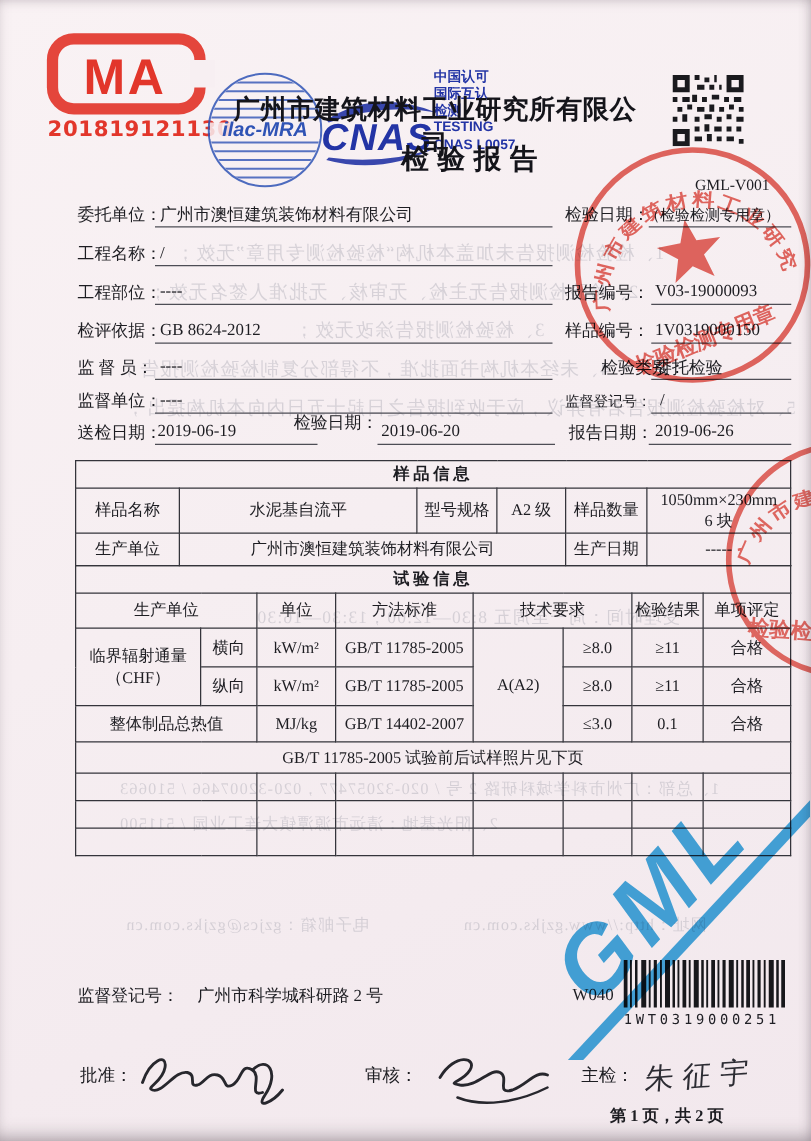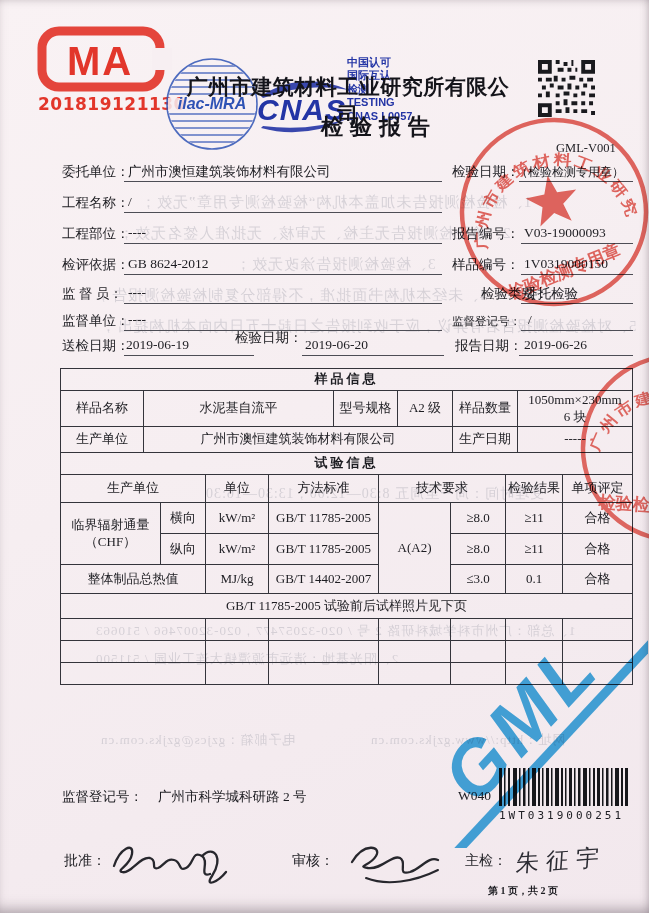--- a/index.html
+++ b/index.html
@@ -22,21 +22,21 @@
   .acc-lines{font-family:"Liberation Sans",sans-serif;font-weight:bold;font-size:11px;
              line-height:1.22;color:#2334a5;text-align:left;}
   .title-co{font-size:21px;font-weight:bold;letter-spacing:.5px;text-align:center;z-index:7;color:#14141a;}
   .title-rep{font-size:22px;font-weight:bold;letter-spacing:7px;z-index:7;color:#14141a;}
   .stamp{mix-blend-mode:multiply;z-index:8;}
   .wm{mix-blend-mode:multiply;z-index:6;}
   .cma-num{font-family:"DejaVu Sans",sans-serif;font-weight:bold;font-size:17px;
            letter-spacing:.5px;color:#e2362b;}
   .bc-num{font-family:"DejaVu Sans Mono",monospace;font-size:11px;letter-spacing:3px;color:#202026;}
   .sig-name{font-size:23px;letter-spacing:7px;color:#2c2c33;transform:rotate(-4deg) skewX(-8deg);display:inline-block;}
-  .pgnum{font-size:10px;font-weight:bold;}
+  .pgnum{font-size:13px;font-weight:bold;}
   .z2{z-index:2;}
 </style>
 </head>
 <body>
 
 <div class="page">
 
   <div>
     <span class="ghost" style="top:193px;left:140px;font-size:15px;">1、检验检测报告未加盖本机构“检验检测专用章”无效；</span>
     <span class="ghost" style="top:224px;left:118px;font-size:15px;">2、检验检测报告无主检、无审核、无批准人签名无效；</span>

